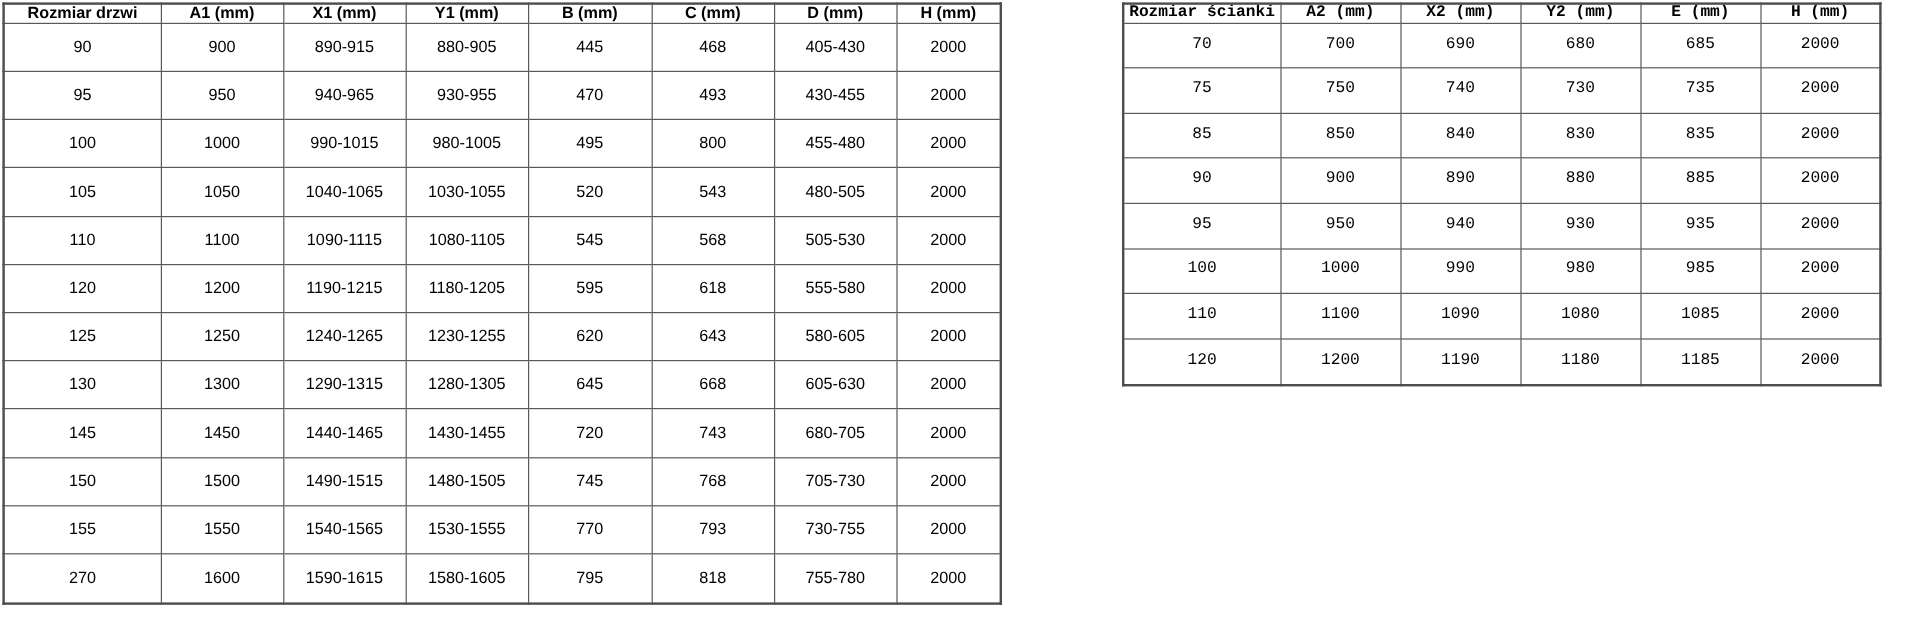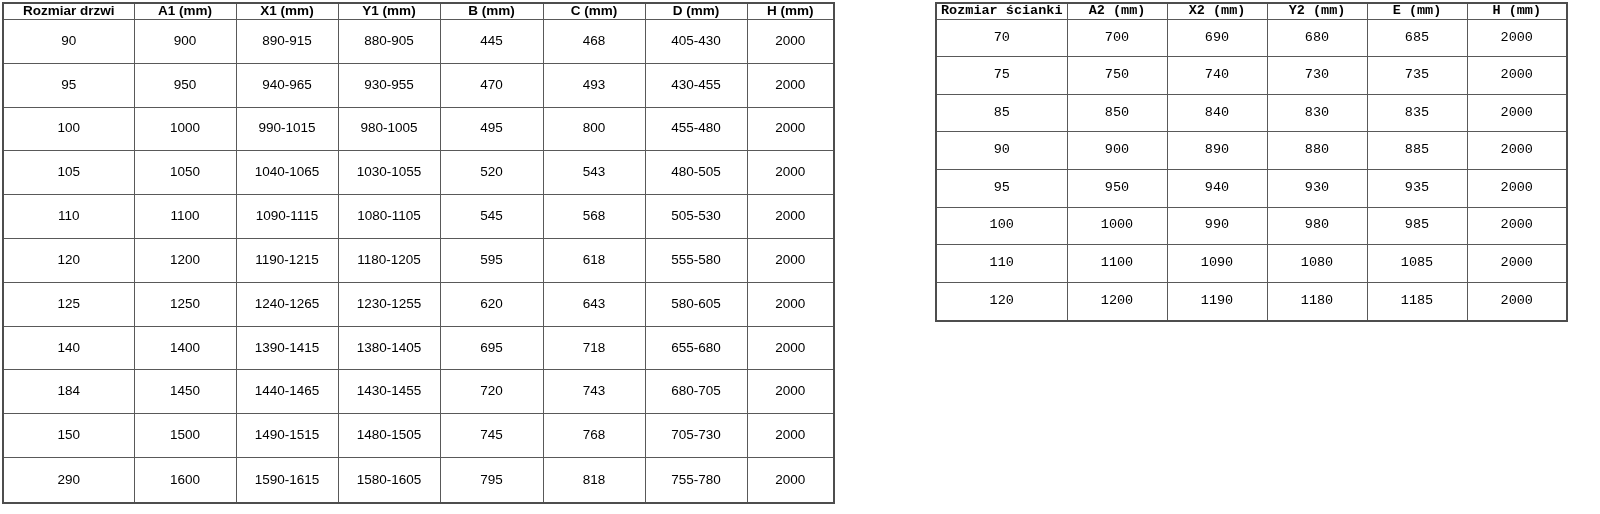--- a/index.html
+++ b/index.html
@@ -146,51 +146,61 @@
           <td>125</td>
           <td>1250</td>
           <td>1240-1265</td>
           <td>1230-1255</td>
           <td>620</td>
           <td>643</td>
           <td>580-605</td>
           <td>2000</td>
         </tr>
         <tr>
-          <td>140</td>
-          <td>1400</td>
-          <td>1390-1415</td>
-          <td>1380-1405</td>
-          <td>695</td>
-          <td>718</td>
-          <td>655-680</td>
-          <td>2000</td>
-        </tr>
-        <tr>
-          <td>184</td>
+          <td>130</td>
+          <td>1300</td>
+          <td>1290-1315</td>
+          <td>1280-1305</td>
+          <td>645</td>
+          <td>668</td>
+          <td>605-630</td>
+          <td>2000</td>
+        </tr>
+        <tr>
+          <td>145</td>
           <td>1450</td>
           <td>1440-1465</td>
           <td>1430-1455</td>
           <td>720</td>
           <td>743</td>
           <td>680-705</td>
           <td>2000</td>
         </tr>
         <tr>
           <td>150</td>
           <td>1500</td>
           <td>1490-1515</td>
           <td>1480-1505</td>
           <td>745</td>
           <td>768</td>
           <td>705-730</td>
           <td>2000</td>
         </tr>
         <tr>
-          <td>290</td>
+          <td>155</td>
+          <td>1550</td>
+          <td>1540-1565</td>
+          <td>1530-1555</td>
+          <td>770</td>
+          <td>793</td>
+          <td>730-755</td>
+          <td>2000</td>
+        </tr>
+        <tr>
+          <td>270</td>
           <td>1600</td>
           <td>1590-1615</td>
           <td>1580-1605</td>
           <td>795</td>
           <td>818</td>
           <td>755-780</td>
           <td>2000</td>
         </tr>
       </tbody>
     </table>

